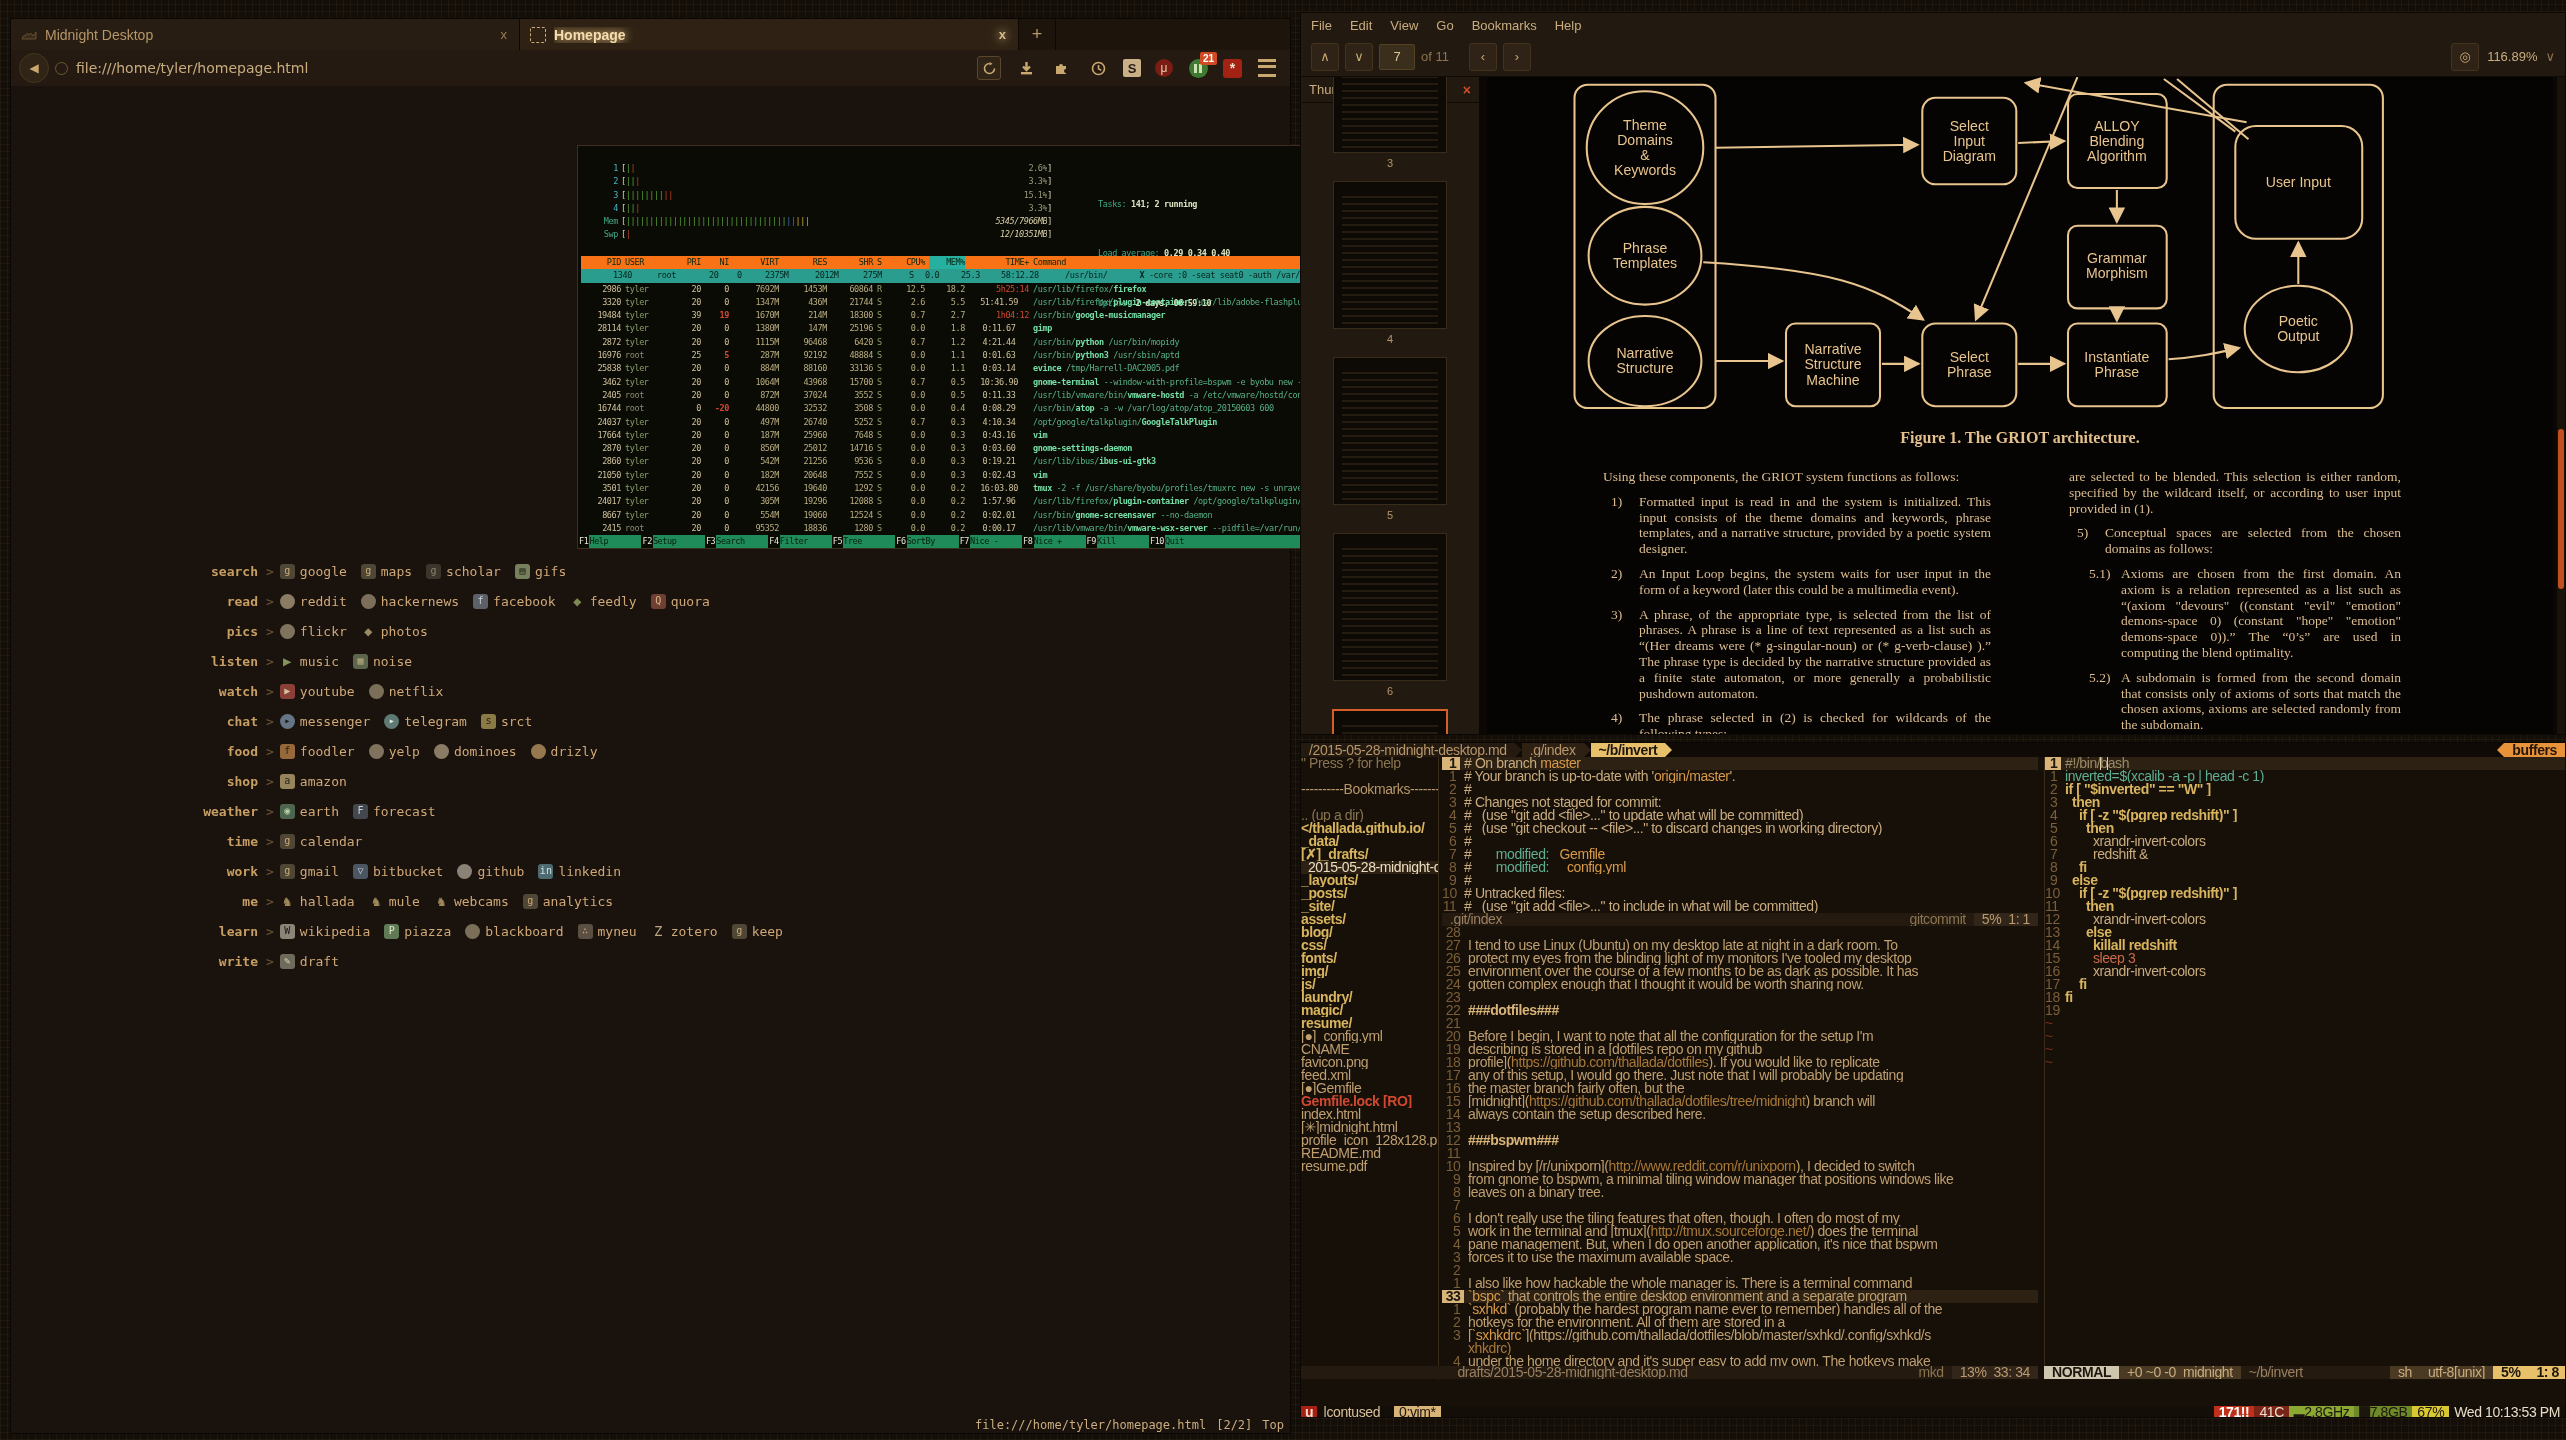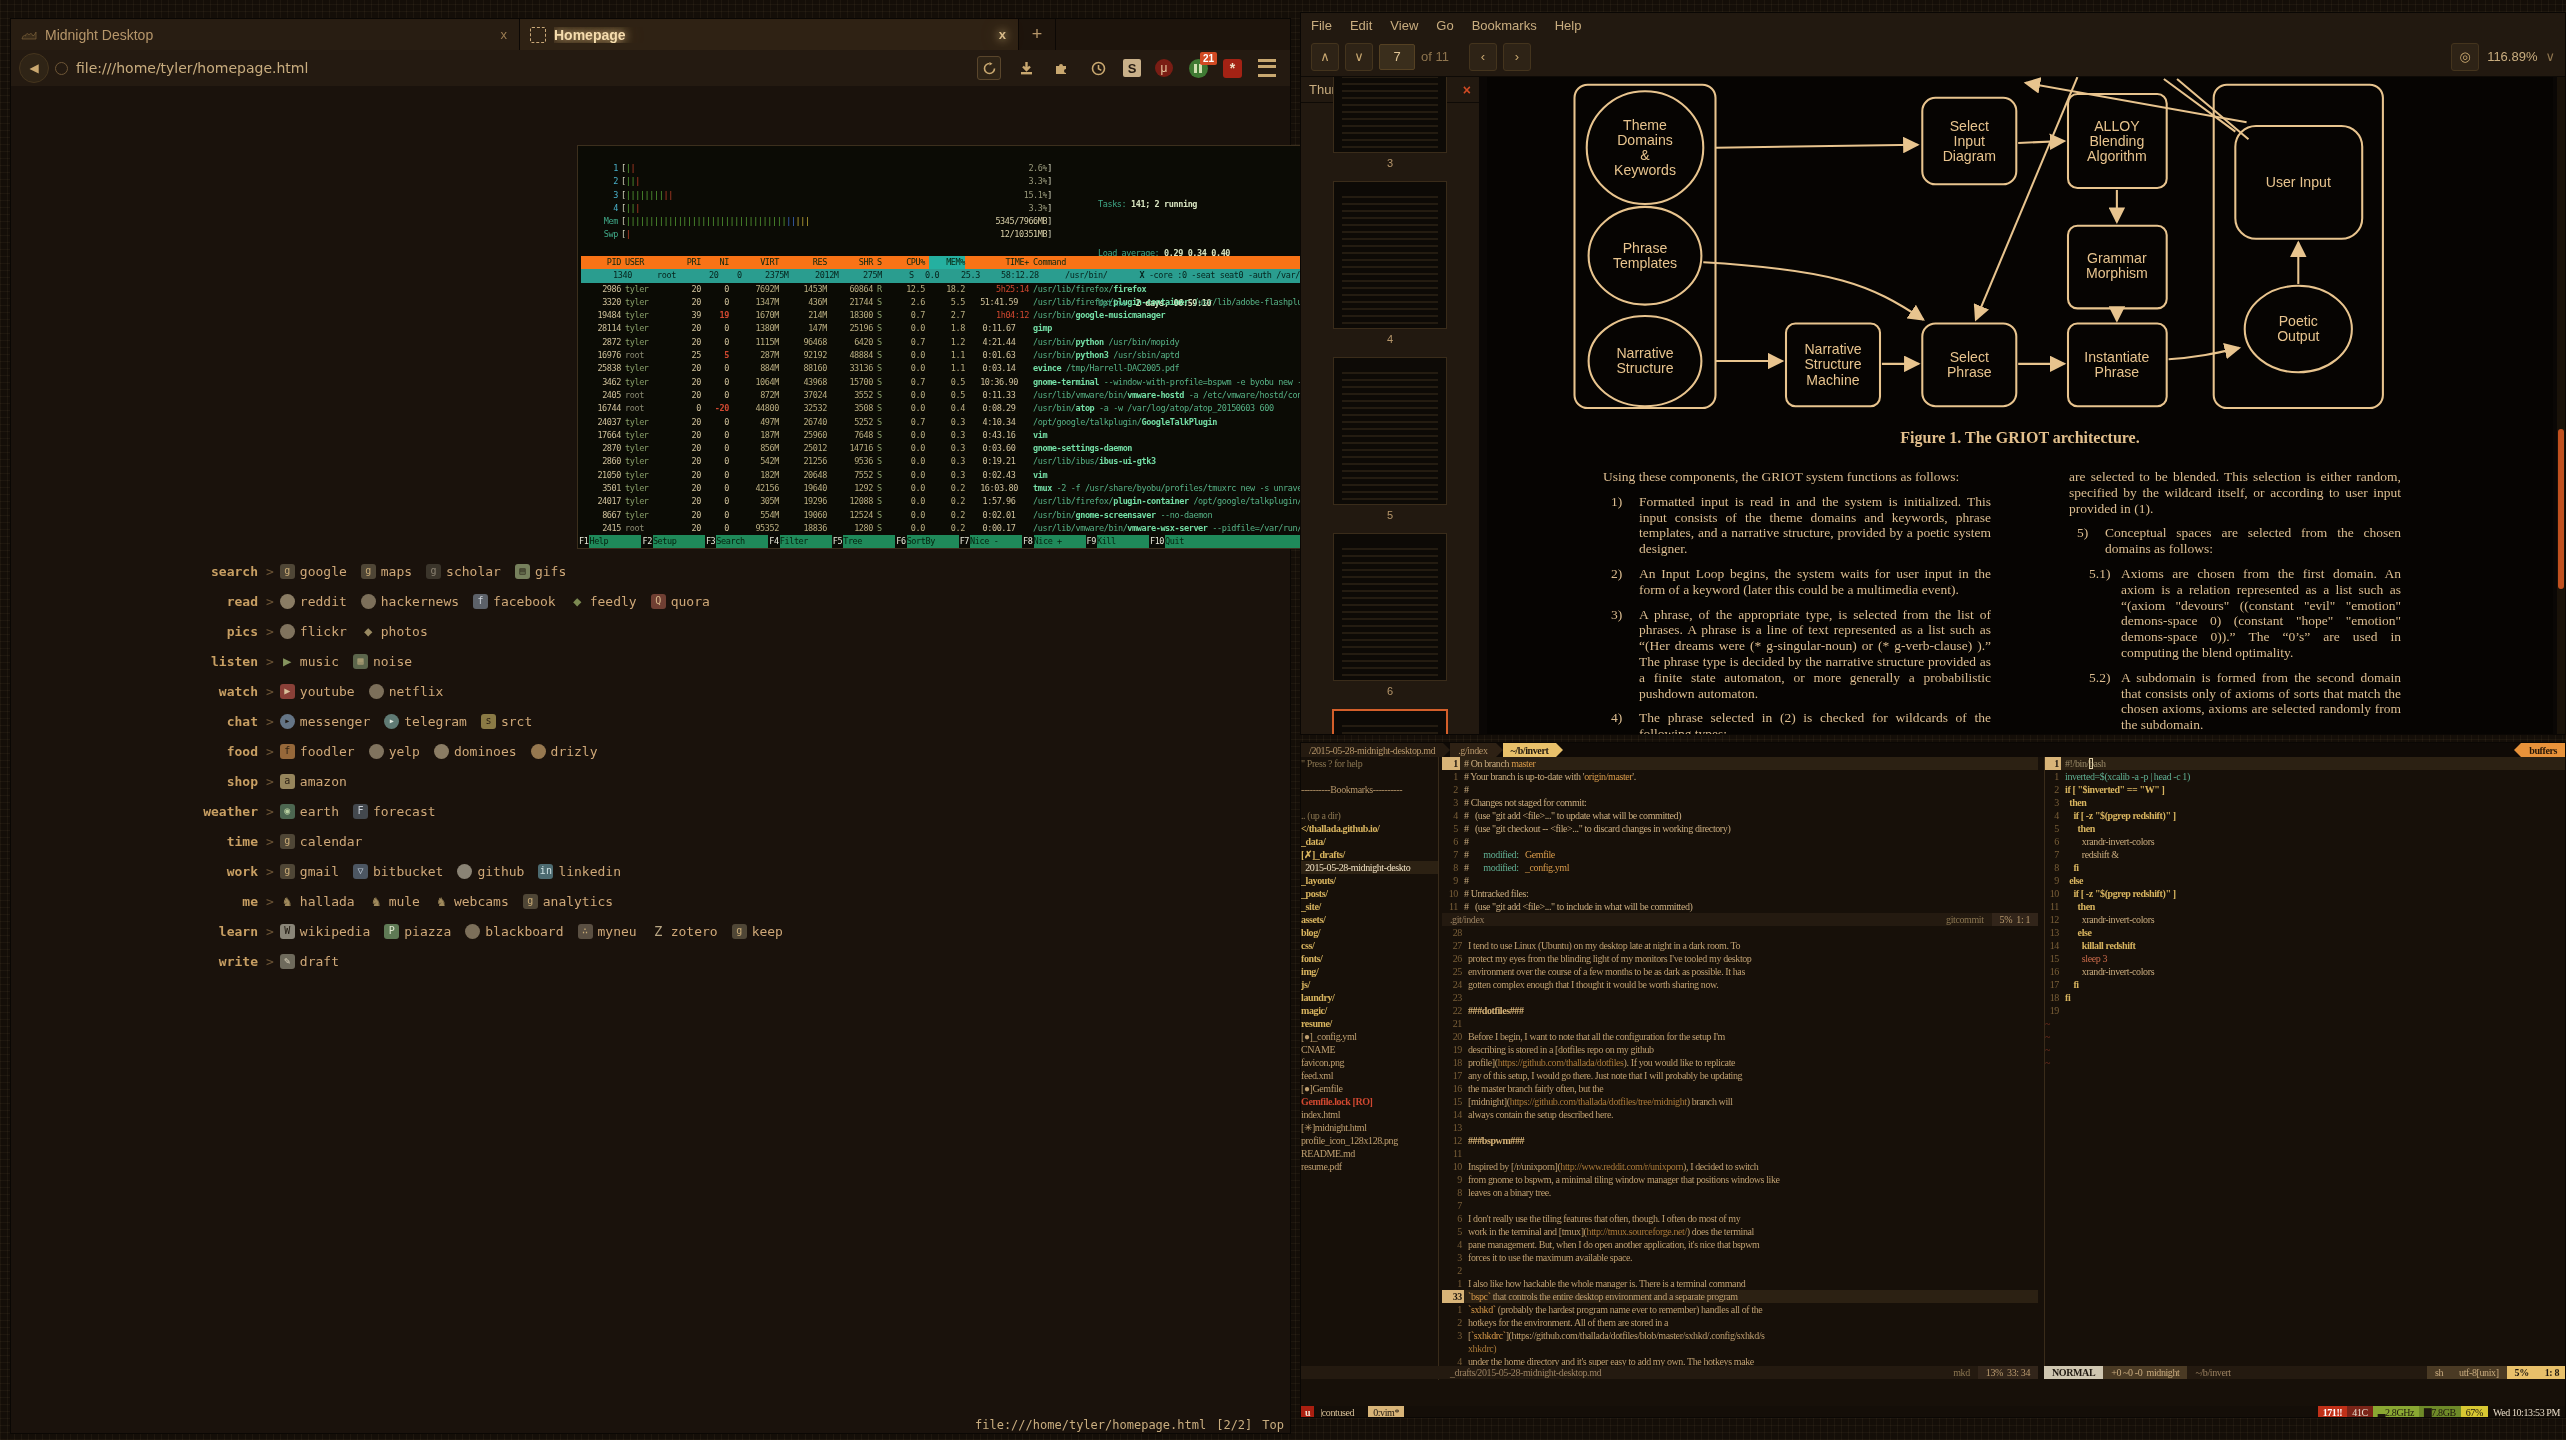--- a/index.html
+++ b/index.html
@@ -50,21 +50,21 @@
   #htop .inner{position:relative;width:100%;height:100%;}
   #meters{position:absolute;left:14px;top:16px;width:460px;}
   .meter{display:flex;height:13.3px;}
   .mlabel{width:26px;color:#3fa887;text-align:right;margin-right:3px;}
   .mlabel.cpu{color:#49b0c9;}
   .bracket{color:#d8d8c0;}
   .mbody{flex:1;position:relative;overflow:hidden;}
   .ticks{position:absolute;left:0;top:0;}
   .tick-g{color:#58a437;} .tick-r{color:#c04028;} .tick-b{color:#3f6ec9;} .tick-y{color:#c9b23a;}
   .mval{position:absolute;right:0;top:0;color:#9a9a7c;}
-  .mval.membright{color:#d8cfa8;}
+  .mval.membright{color:#d8cfa8;font-style:italic;}
   #htopinfo{position:absolute;left:520px;top:16px;}
   .inforow{height:13.3px;margin-top:36px;}
   .ilabel{color:#3fa887;} .ival{color:#d8e4c0;font-weight:bold;}
   #ptable{position:absolute;left:3px;top:110px;width:745px;}
   .prow{display:grid;grid-template-columns:40px 48px 24px 24px 46px 44px 42px 12px 32px 36px 60px 1fr;column-gap:4px;height:13.3px;overflow:hidden;white-space:pre;}
   .prow.header{background:#f97316;color:#08250f;}
   .prow.header .memcol{background:#25b0a0;}
   .prow.selected{background:#2a9d8f;color:#06231c;}
   .prow.selected *{color:#06231c !important;margin-left:32px;}
   .cR{text-align:right;} 
@@ -96,21 +96,21 @@
   #pdfpage{position:absolute;left:8px;top:0;width:1066px;height:659px;background:#060402;}
   #evscroll{position:absolute;right:0;top:64px;width:8px;height:659px;background:#191209;}
   #evthumb{position:absolute;right:1px;top:352px;width:6px;height:160px;background:#c0501f;border-radius:3px;}
   #figcaption{position:absolute;left:0;top:352px;width:100%;text-align:center;color:#e3c08d;font-family:"Liberation Serif",serif;font-weight:bold;font-size:16px;}
   .pdfcol{position:absolute;top:392px;font-family:"Liberation Serif",serif;font-size:13.5px;line-height:15.8px;color:#dcbd90;text-align:justify;}
   #pdfcolL{left:116px;width:388px;} #pdfcolR{left:582px;width:332px;}
   .para{margin-bottom:9px;}
   .li1{position:relative;padding-left:36px;} .li1 .num{position:absolute;left:8px;}
   .li2{position:relative;padding-left:52px;} .li2 .num{position:absolute;left:20px;}
   
-  #term{left:1300px;top:742px;width:1266px;height:676px;background:#171009;border:1px solid #0a0704;box-sizing:border-box;font-family:Liberation Serif, serif;font-size:10px;letter-spacing:-0.4px;line-height:13px;color:#c9ab7e;overflow:hidden;}
+  #term{left:1300px;top:742px;width:1266px;height:676px;background:#171009;border:1px solid #0a0704;box-sizing:border-box;font-family:Liberation Sans, sans-serif;font-size:14px;letter-spacing:-0.4px;line-height:13px;color:#c9ab7e;overflow:hidden;}
   #tabline{position:absolute;left:0;top:0;width:100%;height:14px;background:#0f0a06;display:flex;align-items:stretch;}
   .vtab{display:flex;align-items:center;padding:0 8px;background:#241a10;color:#b6966a;}
   .vtab.mid{background:#2e2114;}
   .vtab.active{background:#e8c06a;color:#1d160e;font-weight:bold;}
   .tri{width:0;height:0;border-top:7px solid transparent;border-bottom:7px solid transparent;}
   #buffers-tag{margin-left:auto;display:flex;align-items:stretch;}
   .buffers-seg{background:#e8923a;color:#241507;font-weight:bold;display:flex;align-items:center;padding:0 8px;}
   .pane{position:absolute;overflow:hidden;white-space:pre;}
   .vline{height:13px;overflow:hidden;}
   .gutter{display:inline-block;text-align:right;color:#7a5f38;}

